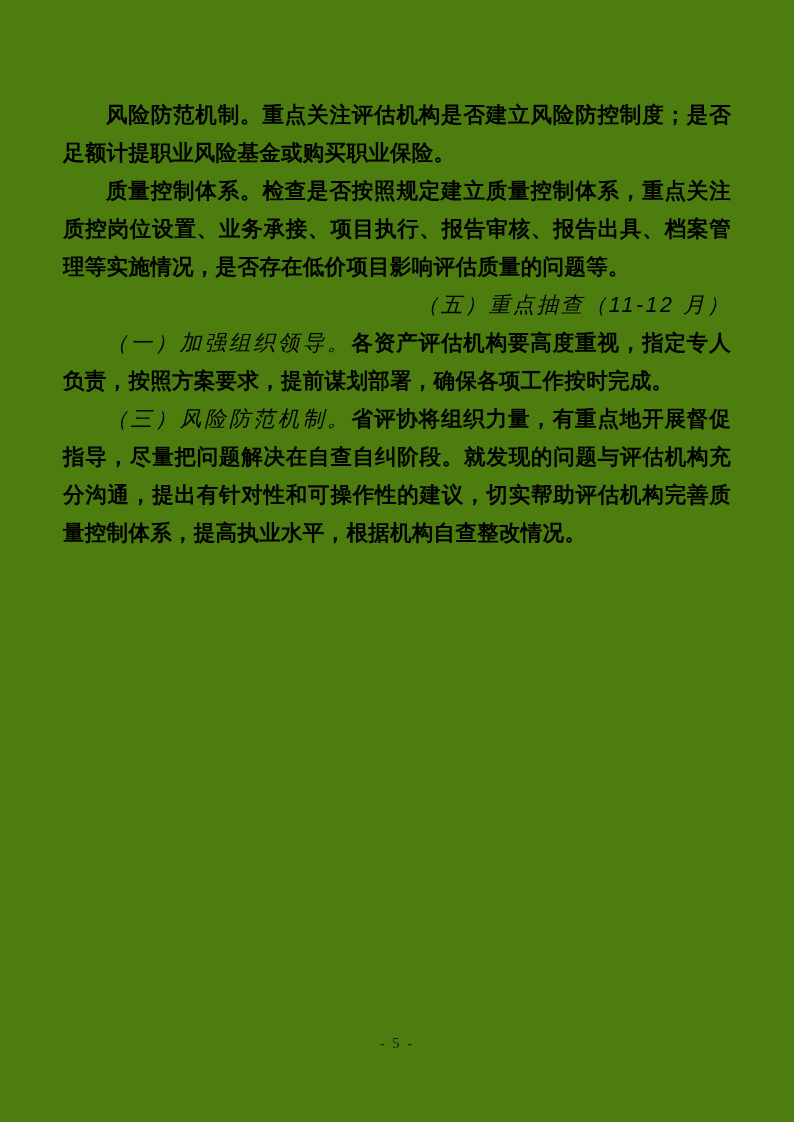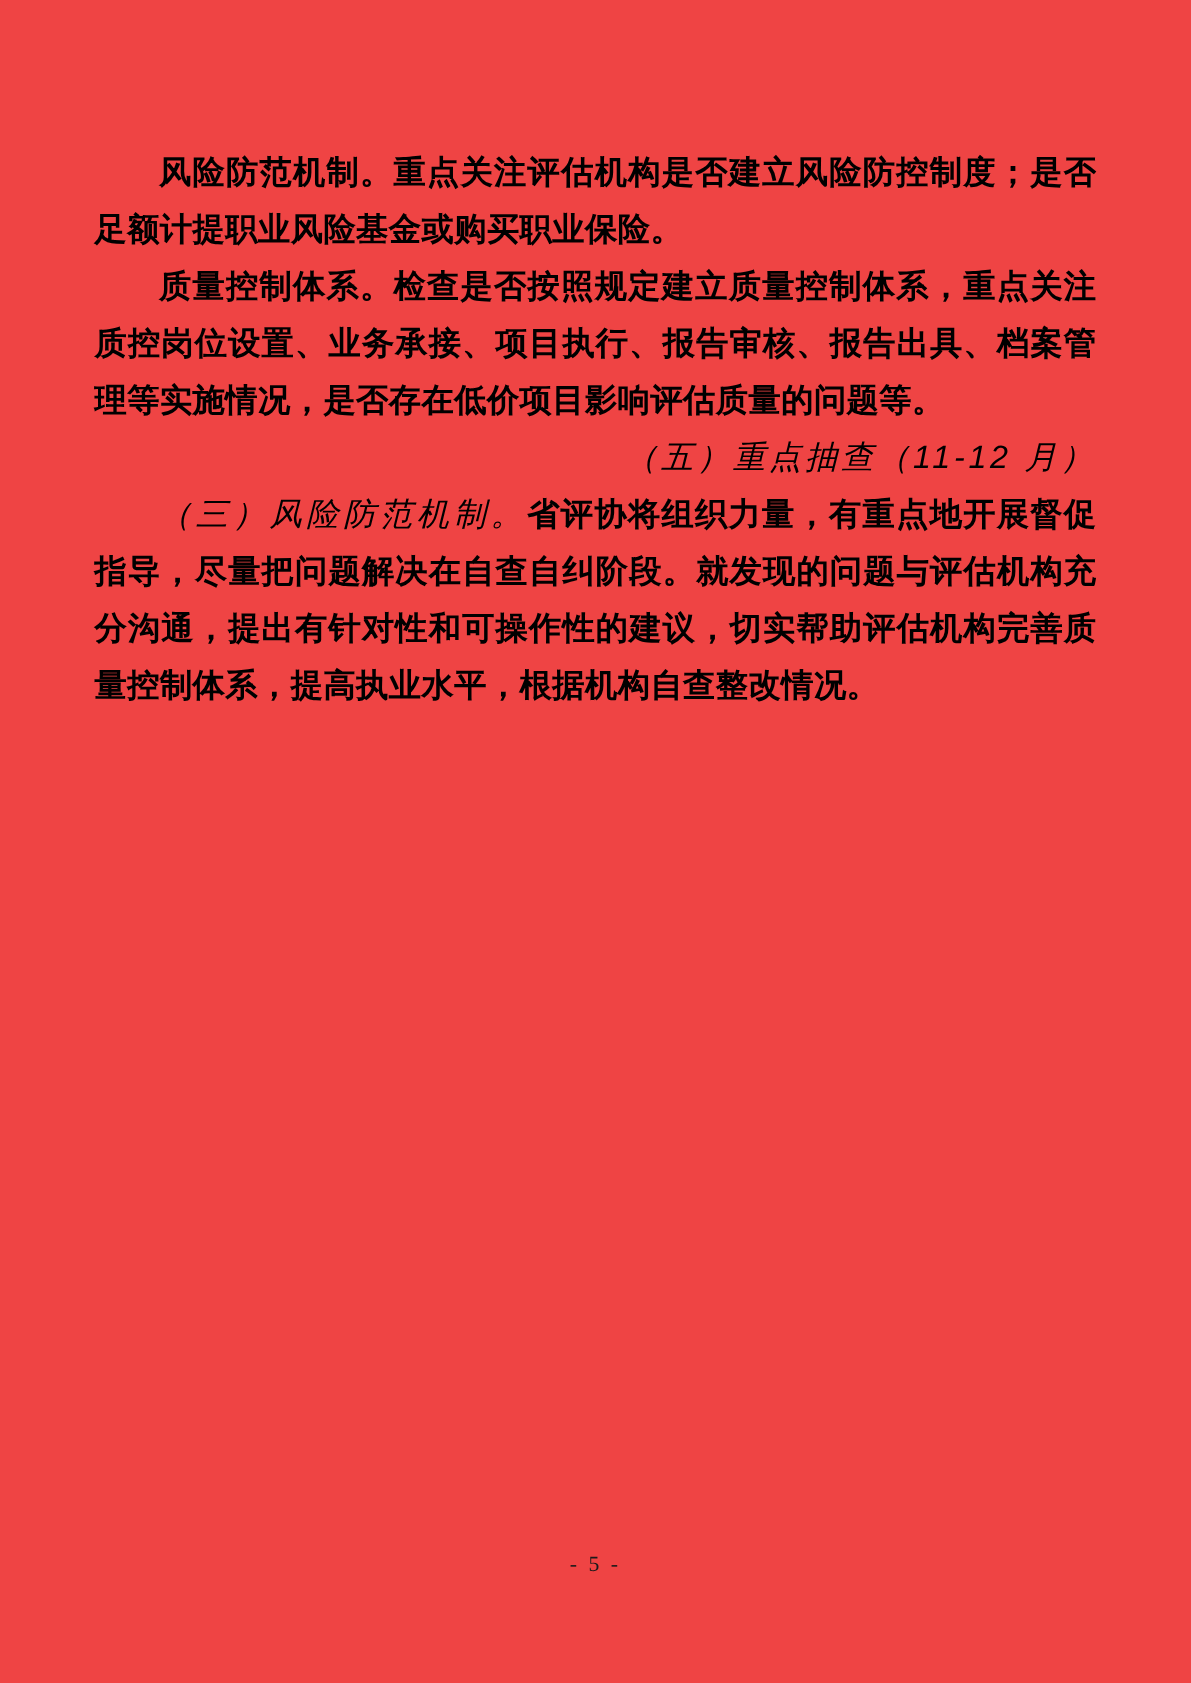--- a/index.html
+++ b/index.html
@@ -4,21 +4,21 @@
 <style>
   html, body {
     margin: 0;
     padding: 0;
     background: #ffffff;
   }
   .page {
     position: relative;
     width: 794px;
     height: 1122px;
-    background: #ef4444;
+    background: #4d7c0f;
     color: #000000;
     font-family: "Liberation Sans", sans-serif;
     overflow: hidden;
   }
   .doc-body {
     position: absolute;
     top: 96px;
     left: 63px;
     width: 668px;
   }
@@ -67,18 +67,19 @@
   }
 </style>
 </head>
 <body>
 
 <div class="page">
   <main class="doc-body" id="doc-body">
       <p class="para body">风险防范机制。重点关注评估机构是否建立风险防控制度；是否足额计提职业风险基金或购买职业保险。</p>
       <p class="para body">质量控制体系。检查是否按照规定建立质量控制体系，重点关注质控岗位设置、业务承接、项目执行、报告审核、报告出具、档案管理等实施情况，是否存在低价项目影响评估质量的问题等。</p>
       <p class="para kaiti-line">（五）重点抽查（11-12 月）</p>
+      <p class="para lead-body"><span class="lead-kaiti">（一）加强组织领导。</span><span class="lead-rest">各资产评估机构要高度重视，指定专人负责，按照方案要求，提前谋划部署，确保各项工作按时完成。</span></p>
       <p class="para lead-body"><span class="lead-kaiti">（三）风险防范机制。</span><span class="lead-rest">省评协将组织力量，有重点地开展督促指导，尽量把问题解决在自查自纠阶段。就发现的问题与评估机构充分沟通，提出有针对性和可操作性的建议，切实帮助评估机构完善质量控制体系，提高执业水平，根据机构自查整改情况。</span></p>
     </main>
   <footer class="page-footer">
     <span class="page-number">- 5 -</span>
   </footer>
 </div>
 
 </body></html>

